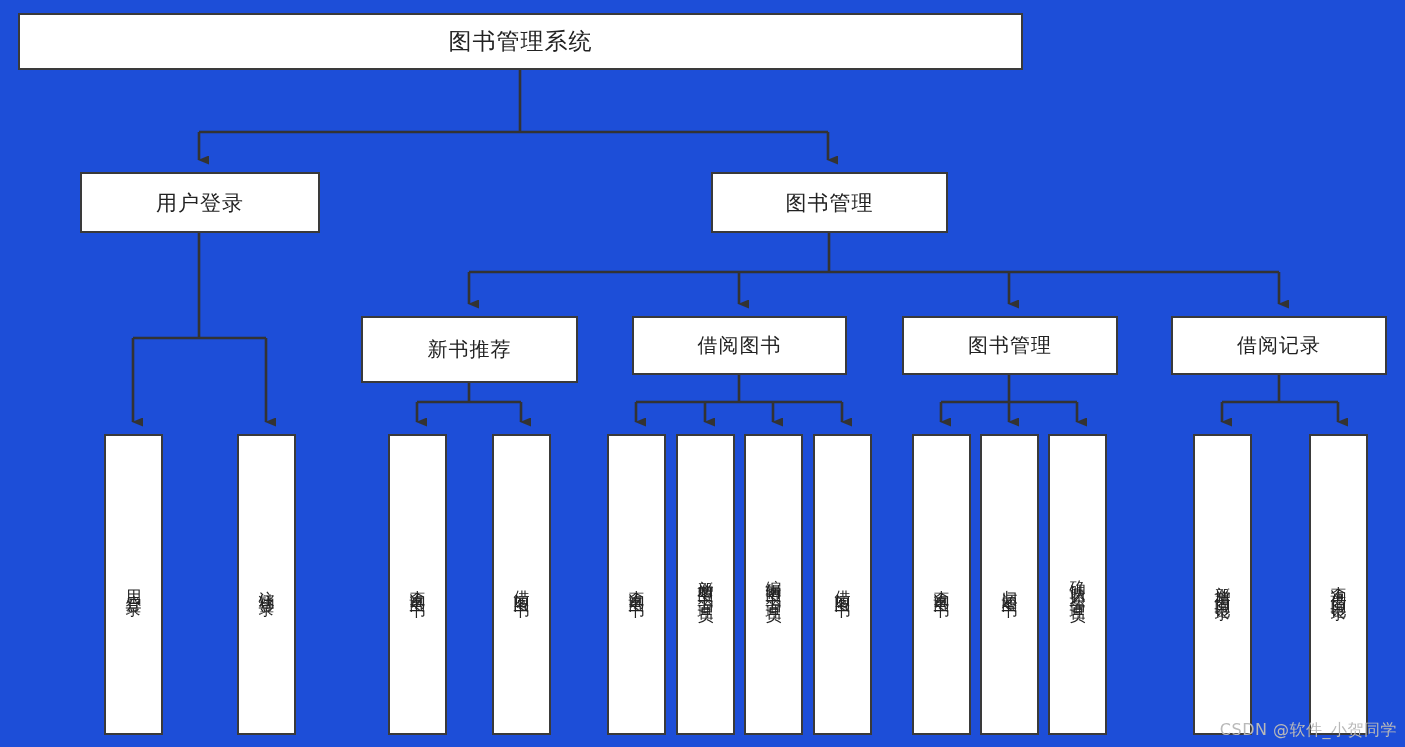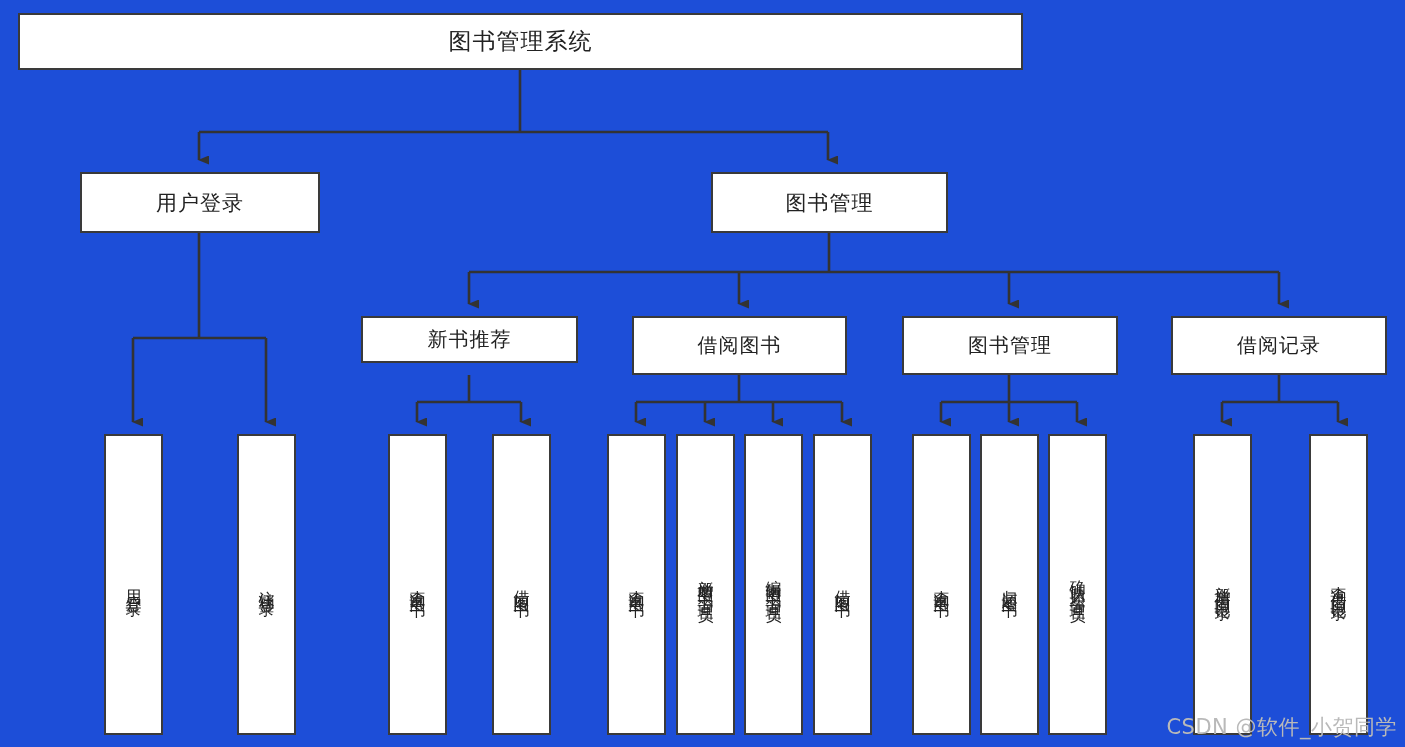--- a/index.html
+++ b/index.html
@@ -54,21 +54,21 @@
     text-align: center;
   }
   .hlabel {
     white-space: nowrap;
     letter-spacing: 1px;
   }
   .watermark {
     position: absolute;
     right: 8px;
     bottom: 6px;
-    font-size: 21px;
+    font-size: 16px;
     color: #b9b9b9;
     letter-spacing: 0.5px;
     white-space: nowrap;
   }
 </style>
 </head>
 <body>
 
 <div id="canvas">
 
@@ -127,21 +127,21 @@
   </div>
 
   <div class="node level1" style="left:80px; top:172px; width:240px; height:61px;">
     <span class="hlabel">用户登录</span>
   </div>
 
   <div class="node level1" style="left:711px; top:172px; width:237px; height:61px;">
     <span class="hlabel">图书管理</span>
   </div>
 
-  <div class="node level2" style="left:361px; top:316px; width:217px; height:47px;">
+  <div class="node level2" style="left:361px; top:316px; width:217px; height:67px;">
     <span class="hlabel">新书推荐</span>
   </div>
 
   <div class="node level2" style="left:632px; top:316px; width:215px; height:59px;">
     <span class="hlabel">借阅图书</span>
   </div>
 
   <div class="node level2" style="left:902px; top:316px; width:216px; height:59px;">
     <span class="hlabel">图书管理</span>
   </div>

